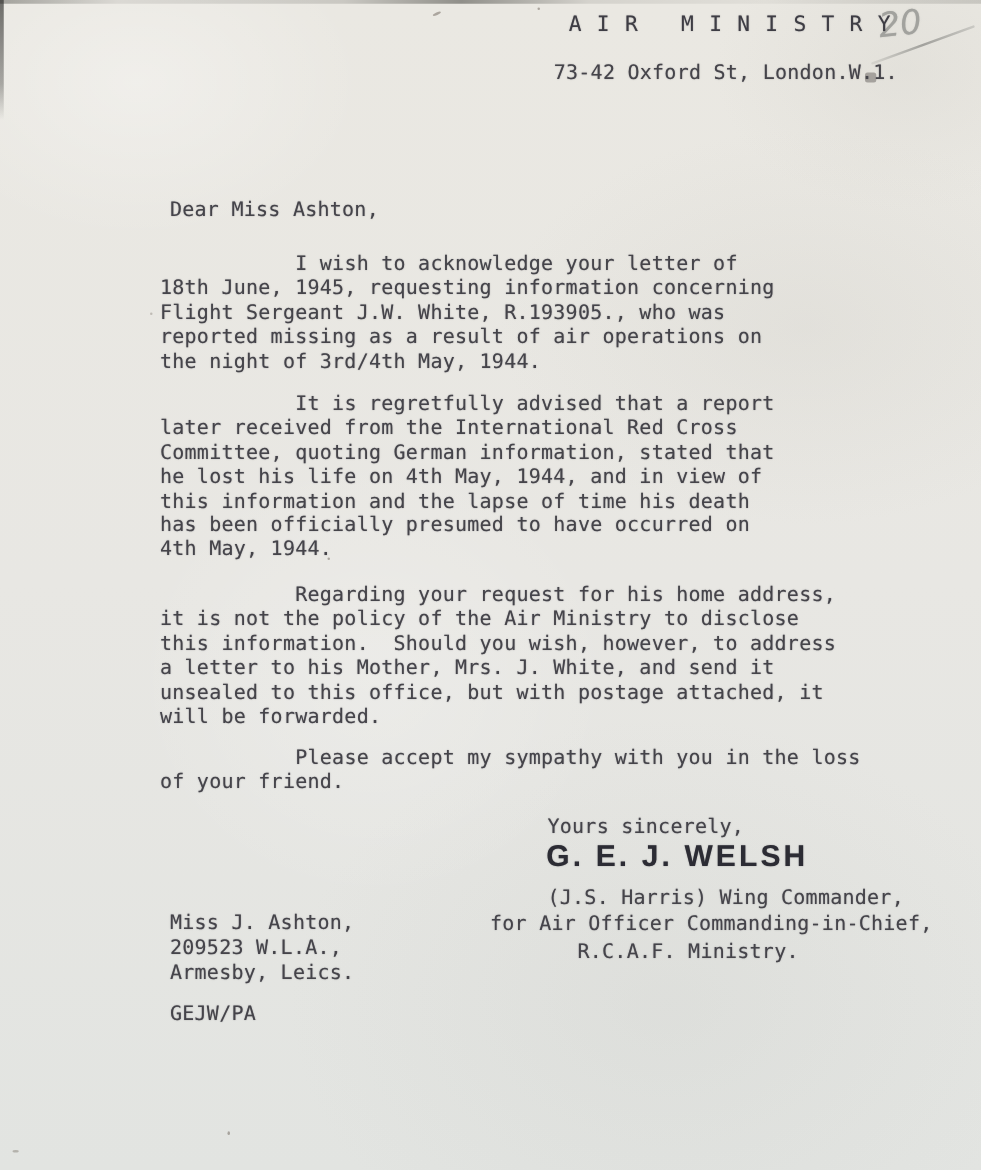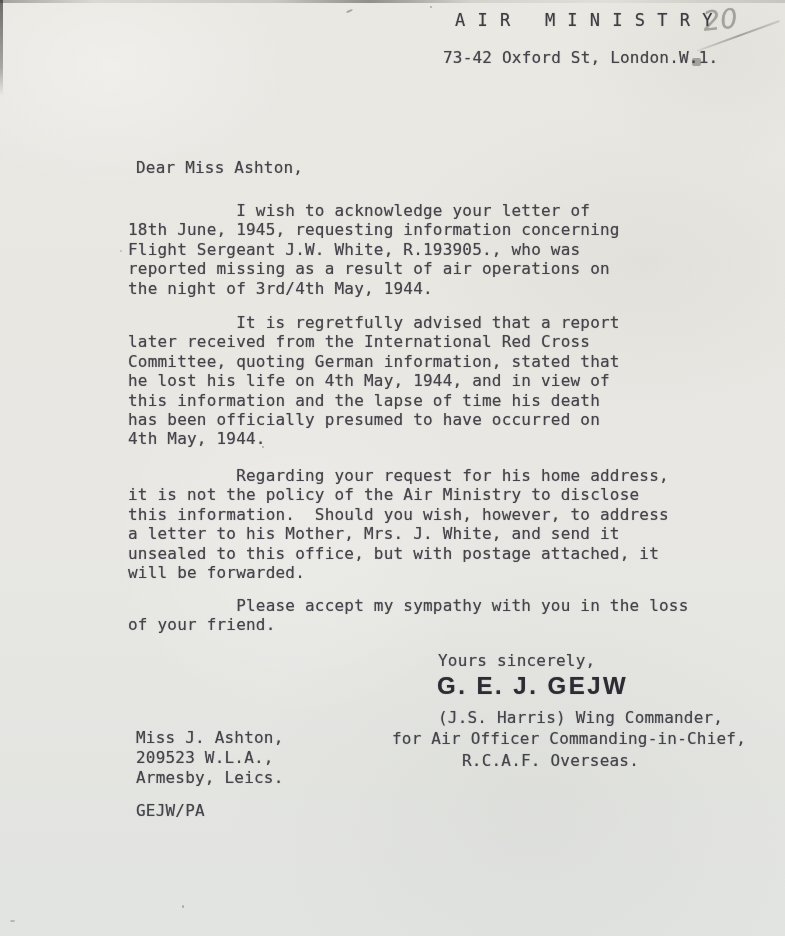--- a/index.html
+++ b/index.html
@@ -136,24 +136,24 @@
   <div class="type" style="left:128px; top:596px;">           Please accept my sympathy with you in the loss
 of your friend.</div>
   <div class="type" style="left:128px; top:466px;">           Regarding your request for his home address,
 it is not the policy of the Air Ministry to disclose
 this information.  Should you wish, however, to address
 a letter to his Mother, Mrs. J. White, and send it
 unsealed to this office, but with postage attached, it
 will be forwarded.</div>
 
   <div class="type" style="left:438px; top:651px;">Yours sincerely,</div>
-  <div class="stamp" style="left:437px; top:672px;">G. E. J. GEJW</div>
+  <div class="stamp" style="left:437px; top:672px;">G. E. J. WELSH</div>
   <div class="type" style="left:438px; top:708px;">(J.S. Harris) Wing Commander,</div>
   <div class="type" style="left:392px; top:729px;">for Air Officer Commanding-in-Chief,</div>
-  <div class="type" style="left:462px; top:751px;">R.C.A.F. Overseas.</div>
+  <div class="type" style="left:462px; top:751px;">R.C.A.F. Ministry.</div>
 
   <div class="type" style="left:136px; top:728px; line-height:20px;">Miss J. Ashton,
 209523 W.L.A.,
 Armesby, Leics.</div>
 
   <div class="type" style="left:136px; top:801px;">GEJW/PA</div>
 
 </div>
 
 </body></html>

